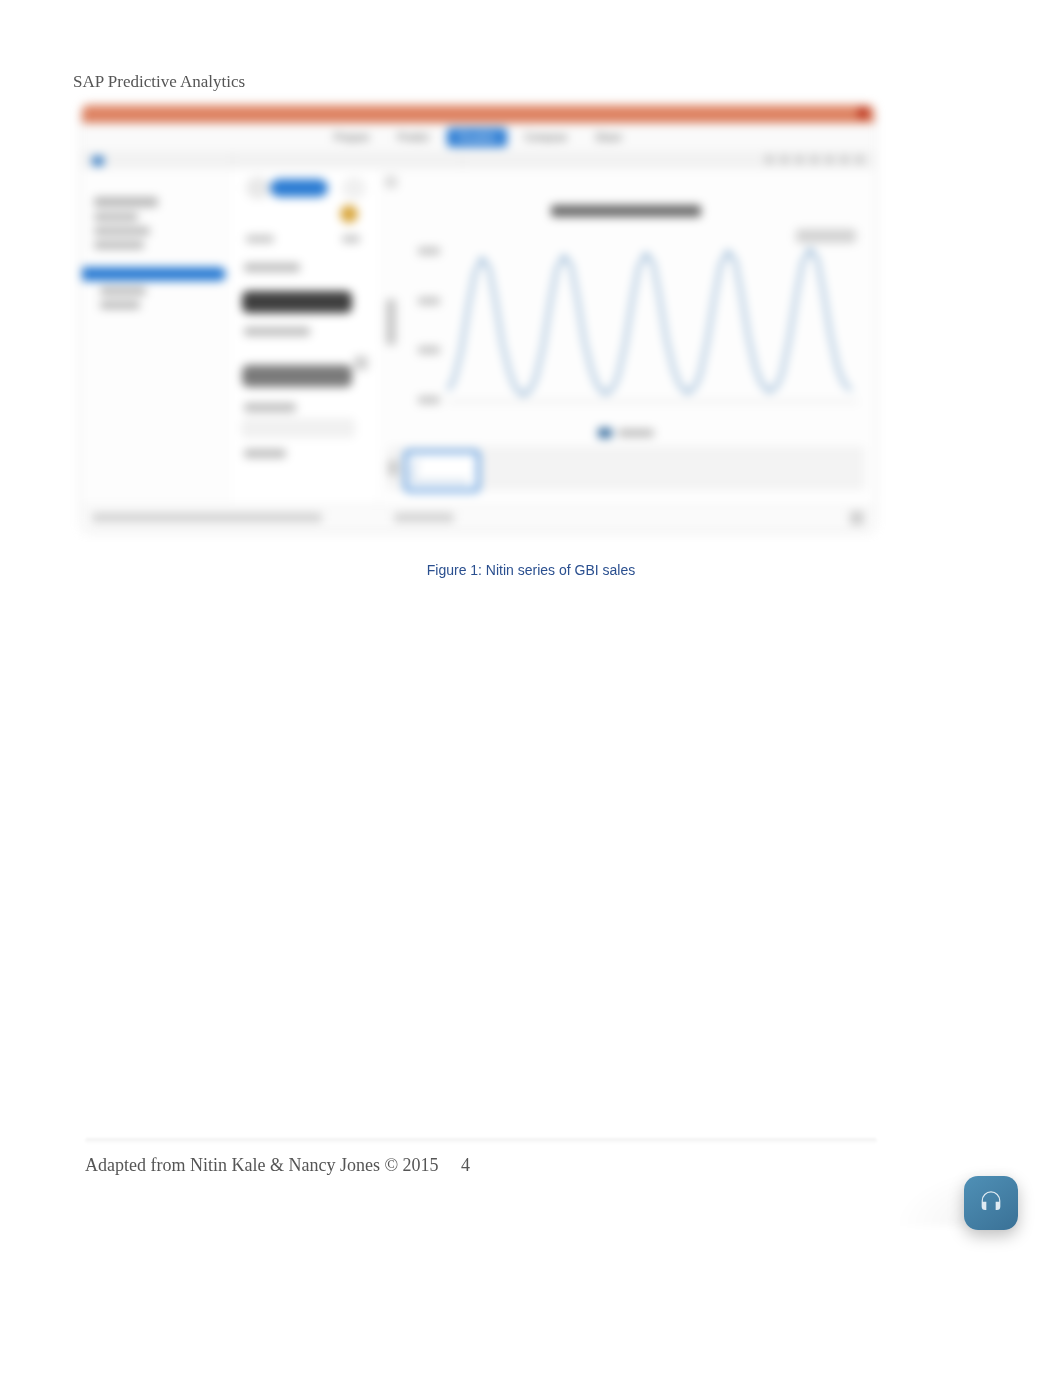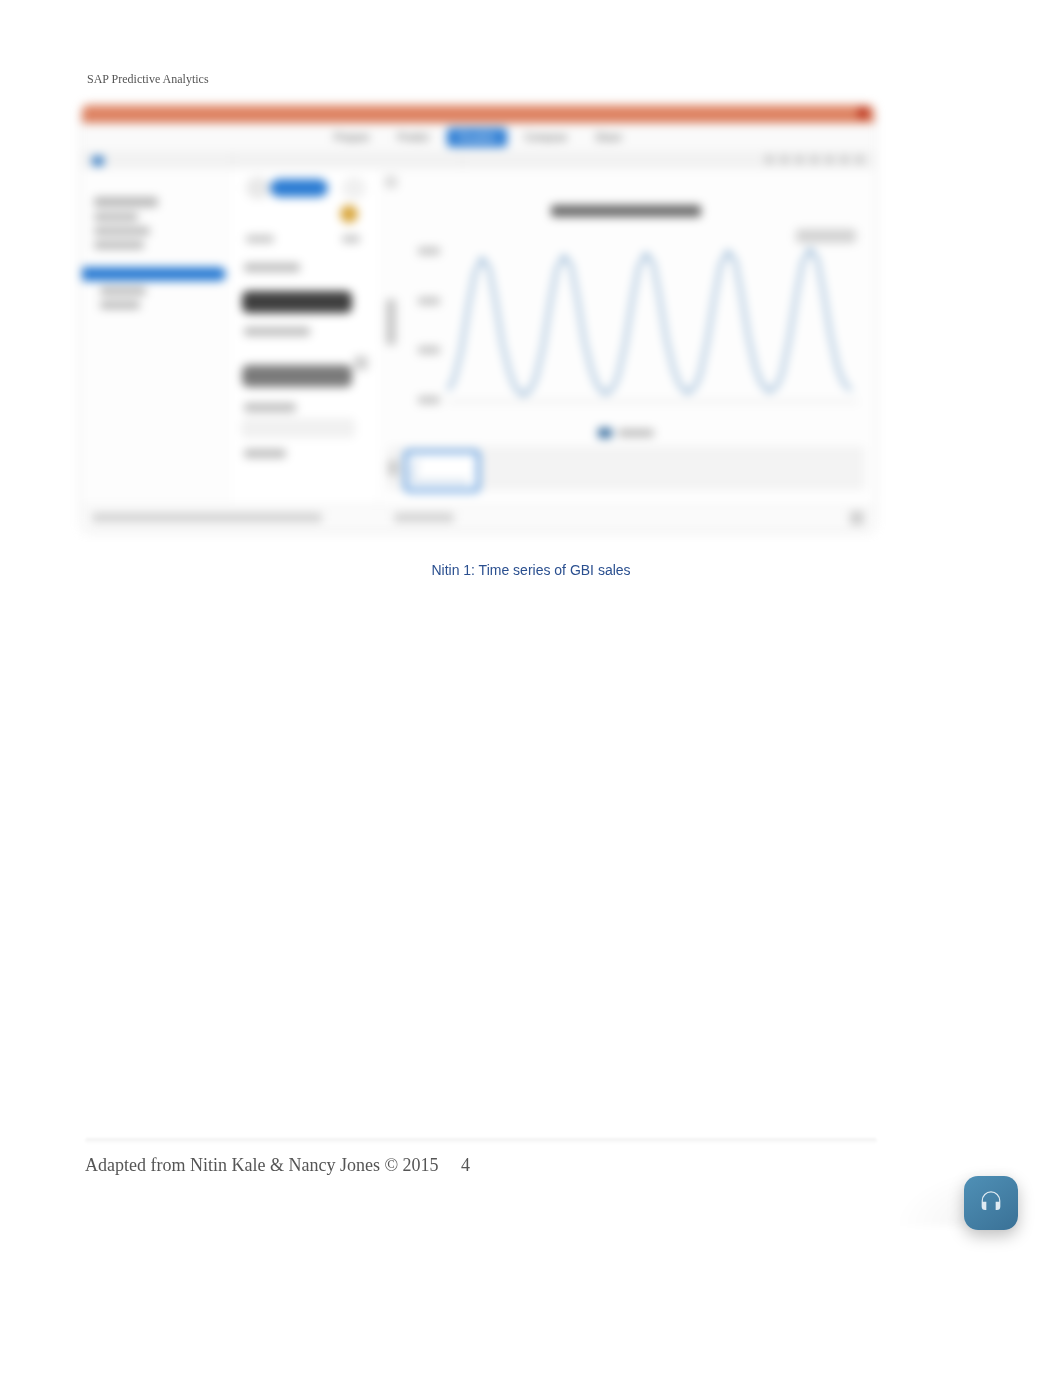--- a/index.html
+++ b/index.html
@@ -9,22 +9,22 @@
     height: 1376px;
     background: #ffffff;
     font-family: Georgia, 'Times New Roman', serif;
     position: relative;
     overflow: hidden;
   }
 
   .page-header {
     position: absolute;
     top: 72px;
-    left: 87px;
-    font-size: 12px;
+    left: 73px;
+    font-size: 17px;
     color: #555;
   }
 
   .screenshot-frame {
     position: absolute;
     top: 105px;
     left: 82px;
     width: 792px;
     height: 425px;
     border-radius: 6px;
@@ -341,21 +341,21 @@
     </div>
   </div>
 
   <div class="statusbar">
     <div class="status-l"></div>
     <div class="status-c"></div>
     <div class="status-r"></div>
   </div>
 </div>
 
-<div class="figure-caption">Nitin 1: Time series of GBI sales</div>
+<div class="figure-caption">Figure 1: Nitin series of GBI sales</div>
 
 <div class="footer-rule"></div>
 
 <div class="page-footer">
   <span>Adapted from Nitin Kale &amp; Nancy Jones © 2015</span>
   <span class="page-number">4</span>
 </div>
 
 <div class="edge-fold"></div>
 

